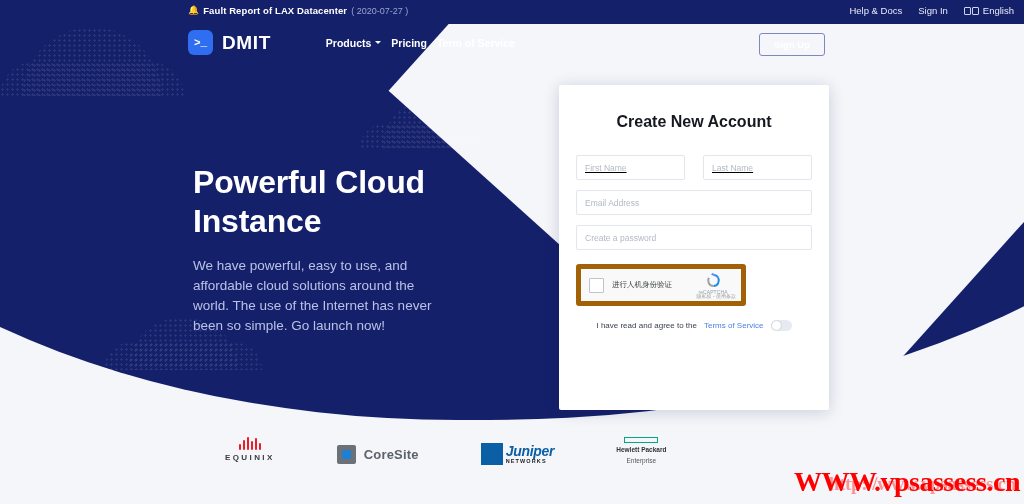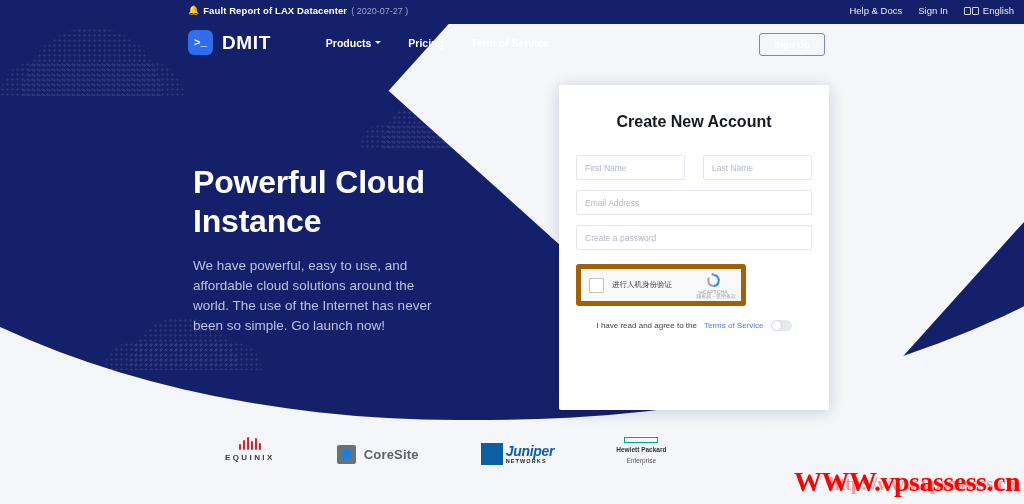--- a/index.html
+++ b/index.html
@@ -66,21 +66,21 @@
   .lang-icon i { display: block; width: 7px; height: 8px; border: 1px solid #cfd4ee; border-radius: 1px; }
 
   
   .mainnav { position: absolute; left: 188px; top: 30px; display: flex; align-items: center; gap: 0; z-index: 6; }
   .logo-box {
     width: 25px; height: 25px; border-radius: 6px; background: #2f6ef0;
     display: flex; align-items: center; justify-content: center;
     color: #fff; font-family: "Liberation Mono", monospace; font-size: 11px; font-weight: bold;
   }
   .logo-text { margin-left: 9px; font-size: 19px; font-weight: bold; color: #fff; letter-spacing: .6px; }
-  .nav-links { display: flex; align-items: center; gap: 27px; margin-left: 55px; }
+  .nav-links { display: flex; align-items: center; gap: 10px; margin-left: 55px; }
   .nav-link { font-size: 10.5px; font-weight: bold; color: #ffffff; display: flex; align-items: center; gap: 4px; }
   .chev { width: 0; height: 0; border-left: 3px solid transparent; border-right: 3px solid transparent;
           border-top: 3.5px solid #ffffff; }
   .signup-btn {
     position: absolute; right: 199px; top: 33px; z-index: 6;
     padding: 5px 14px; border: 1px solid #7e87c2; border-radius: 3px;
     font-size: 9.5px; font-weight: bold; color: #ffffff; background: transparent;
   }
 
   
@@ -90,21 +90,21 @@
 
   
   .card {
     position: absolute; left: 559px; top: 85px; width: 270px; height: 325px;
     background: #ffffff; border-radius: 2px;
     box-shadow: 0 2px 16px rgba(10,20,60,.18);
     z-index: 7;
   }
   .card-title { text-align: center; font-size: 16px; font-weight: bold; color: #15181f; padding-top: 28px; }
   .fields { padding: 0 17px; margin-top: 24px; }
-  .row2 { display: flex; gap: 18px; }
+  .row2 { display: flex; gap: 18px; text-decoration: underline; }
   .inp {
     width: 100%; height: 25px; border: 1px solid #e3e6ed; border-radius: 2px;
     font-size: 8.5px; color: #1b1f2a; padding: 0 8px; background: #fff;
     font-family: "Liberation Sans", sans-serif; outline: none;
   }
   .inp::placeholder { color: #b3b8c6; }
   .mt9 { margin-top: 10px; }
 
   .captcha {
     margin: 14px 17px 0; width: 170px; height: 42px;

